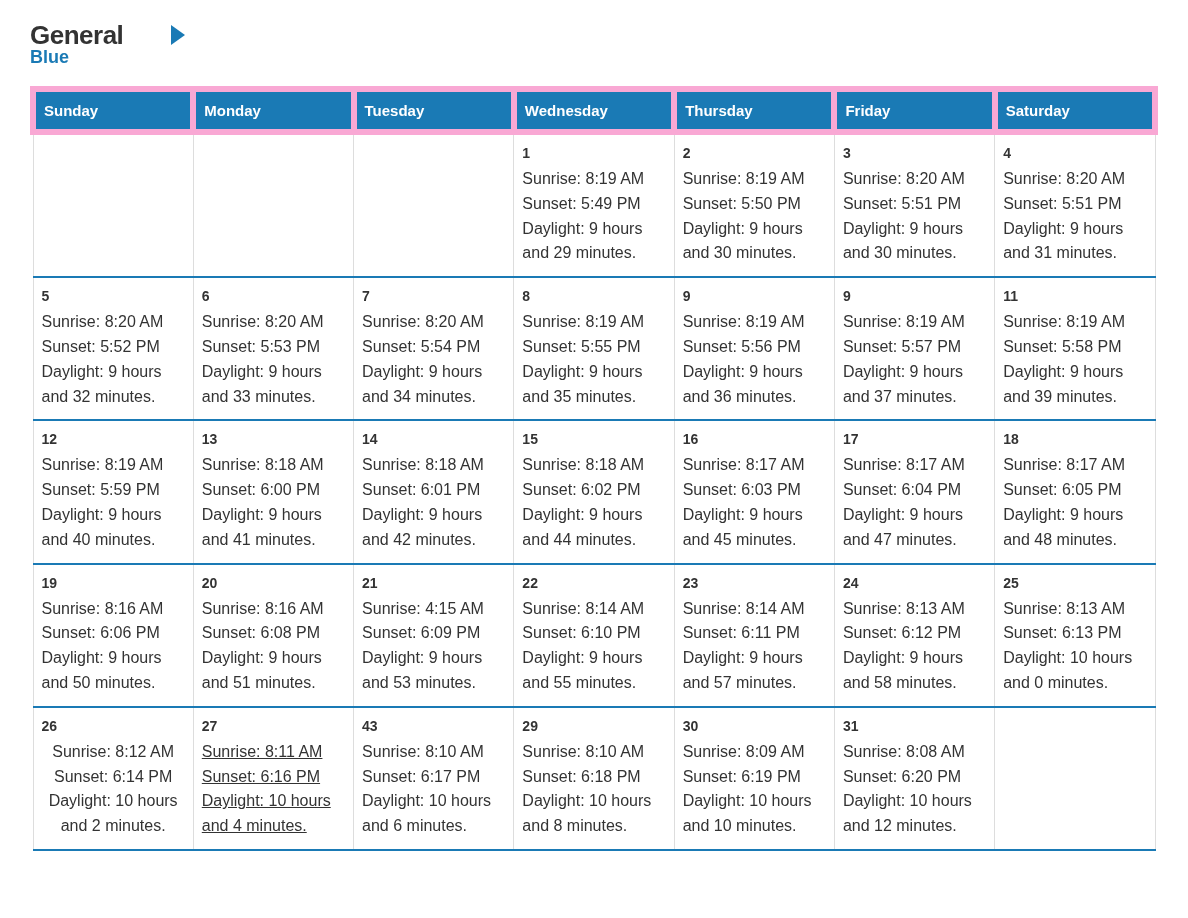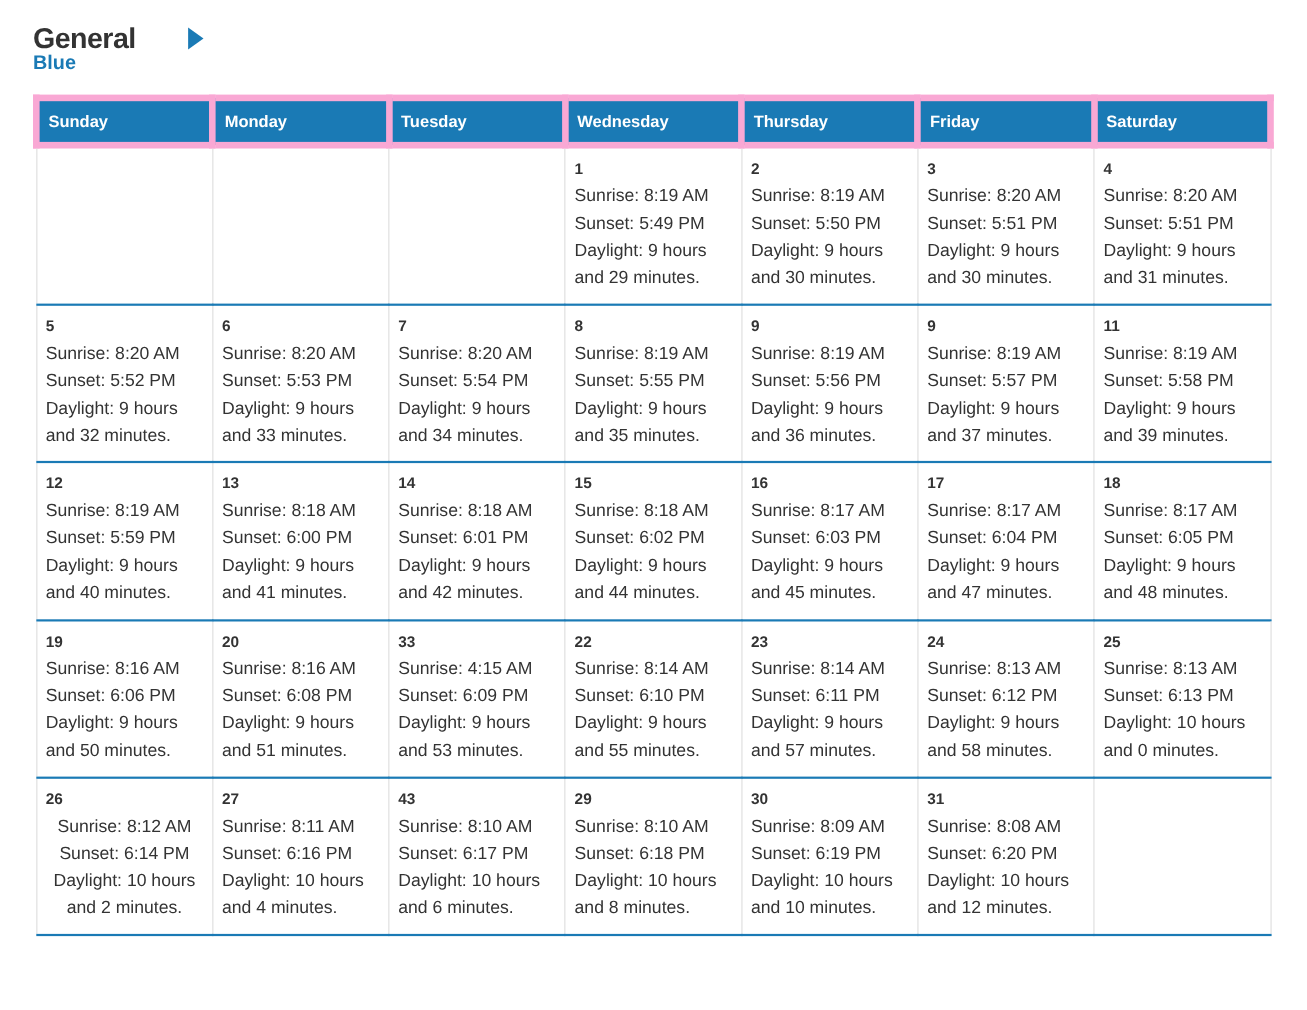--- a/index.html
+++ b/index.html
@@ -279,21 +279,21 @@
 and 50 minutes.</div>
         </td>
         <td>
           <span class="day-number">20</span>
           <div class="day-info" style="white-space: pre-line;">Sunrise: 8:16 AM
 Sunset: 6:08 PM
 Daylight: 9 hours
 and 51 minutes.</div>
         </td>
         <td>
-          <span class="day-number">33</span>
+          <span class="day-number">21</span>
           <div class="day-info" style="white-space: pre-line;">Sunrise: 4:15 AM
 Sunset: 6:09 PM
 Daylight: 9 hours
 and 53 minutes.</div>
         </td>
         <td>
           <span class="day-number">22</span>
           <div class="day-info" style="white-space: pre-line;">Sunrise: 8:14 AM
 Sunset: 6:10 PM
 Daylight: 9 hours
@@ -324,21 +324,21 @@
       <tr>
         <td>
           <span class="day-number">26</span>
           <div class="day-info" style="white-space: pre-line; text-align: center;">Sunrise: 8:12 AM
 Sunset: 6:14 PM
 Daylight: 10 hours
 and 2 minutes.</div>
         </td>
         <td>
           <span class="day-number">27</span>
-          <div class="day-info" style="white-space: pre-line;">Sunrise: 8:11 AM
+          <div class="day-info" style="white-space: pre-line; text-decoration: underline;">Sunrise: 8:11 AM
 Sunset: 6:16 PM
 Daylight: 10 hours
 and 4 minutes.</div>
         </td>
         <td>
           <span class="day-number">43</span>
           <div class="day-info" style="white-space: pre-line;">Sunrise: 8:10 AM
 Sunset: 6:17 PM
 Daylight: 10 hours
 and 6 minutes.</div>

